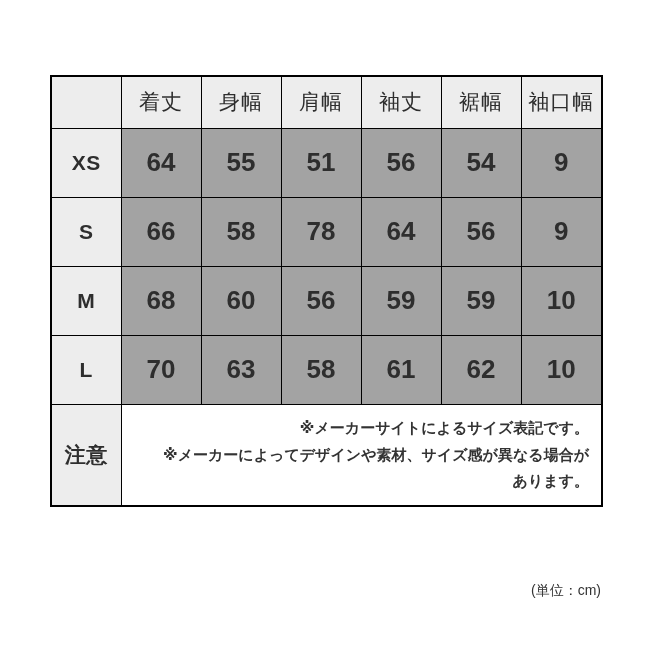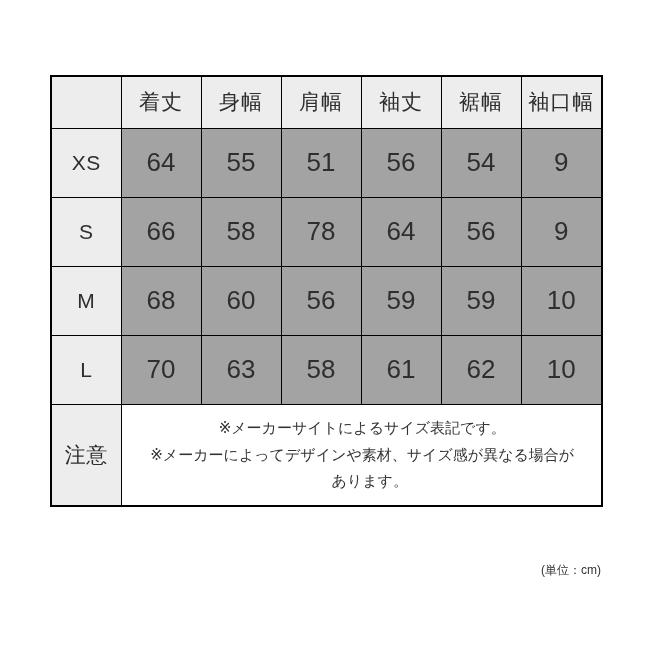--- a/index.html
+++ b/index.html
@@ -37,20 +37,21 @@
     width: 551px;
     border: 2px solid var(--border);
     padding-left: 36px;
   }
   .size-table th,
   .size-table td {
     border: 1px solid var(--border);
     text-align: center;
     vertical-align: middle;
     padding: 0;
+    font-weight: bold;
   }
   .size-table thead tr { height: 52px; }
   .size-table tbody tr.size-row { height: 69px; }
   .size-table tbody tr.note-row { height: 102px; }
   .size-table th.col-header {
     background: var(--header-bg);
     font-weight: normal;
     font-size: 21px;
     letter-spacing: 1px;
   }
@@ -58,37 +59,37 @@
   .size-table td.row-label {
     background: var(--header-bg);
     font-size: 21px;
     letter-spacing: 0.5px;
   }
   .size-table td.value {
     font-size: 26px;
     background: #a3a3a3;
   }
   .size-table td.note-cell {
-    text-align: center;
+    text-align: right;
     background: #ffffff;
     padding: 10px 12px 10px 14px;
     font-size: 15px;
     line-height: 1.75;
     color: #333333;
     margin-top: 17px;
   }
   .note-line { white-space: nowrap; }
   .note-line.indent { padding-left: 1em; }
   .unit-note {
     position: absolute;
     left: 50px;
-    top: 562px;
+    top: 582px;
     width: 551px;
     text-align: right;
-    font-size: 12px;
+    font-size: 14px;
     color: #333333;
   }
 </style>
 </head>
 <body>
 
 <div class="page">
   <div class="table-wrap">
     <table class="size-table">
       <colgroup>

